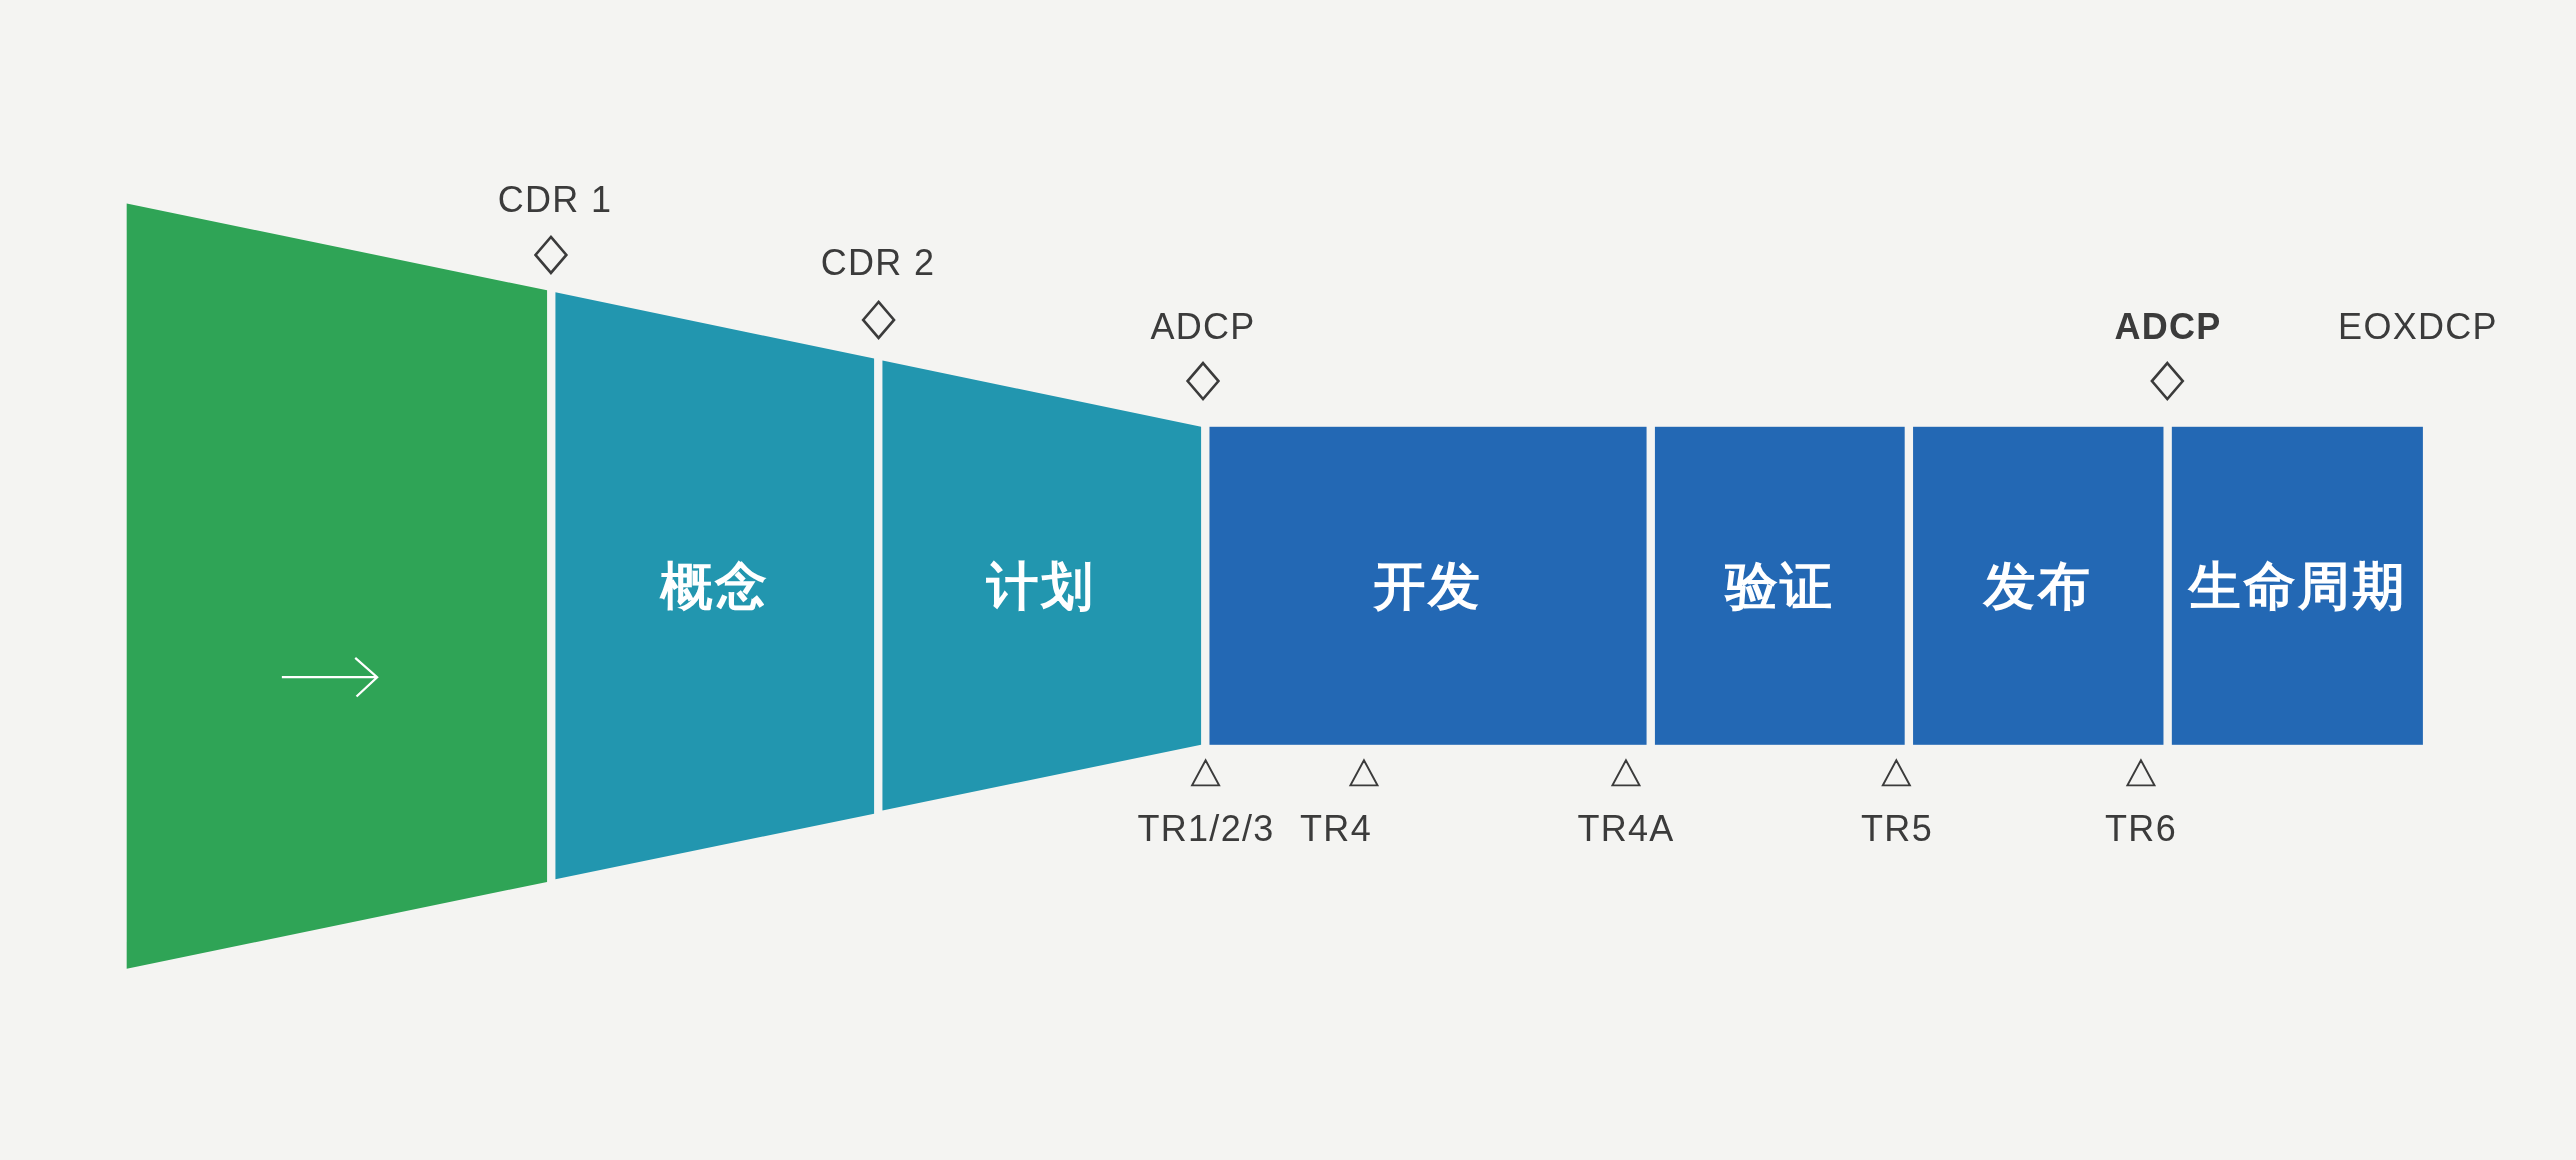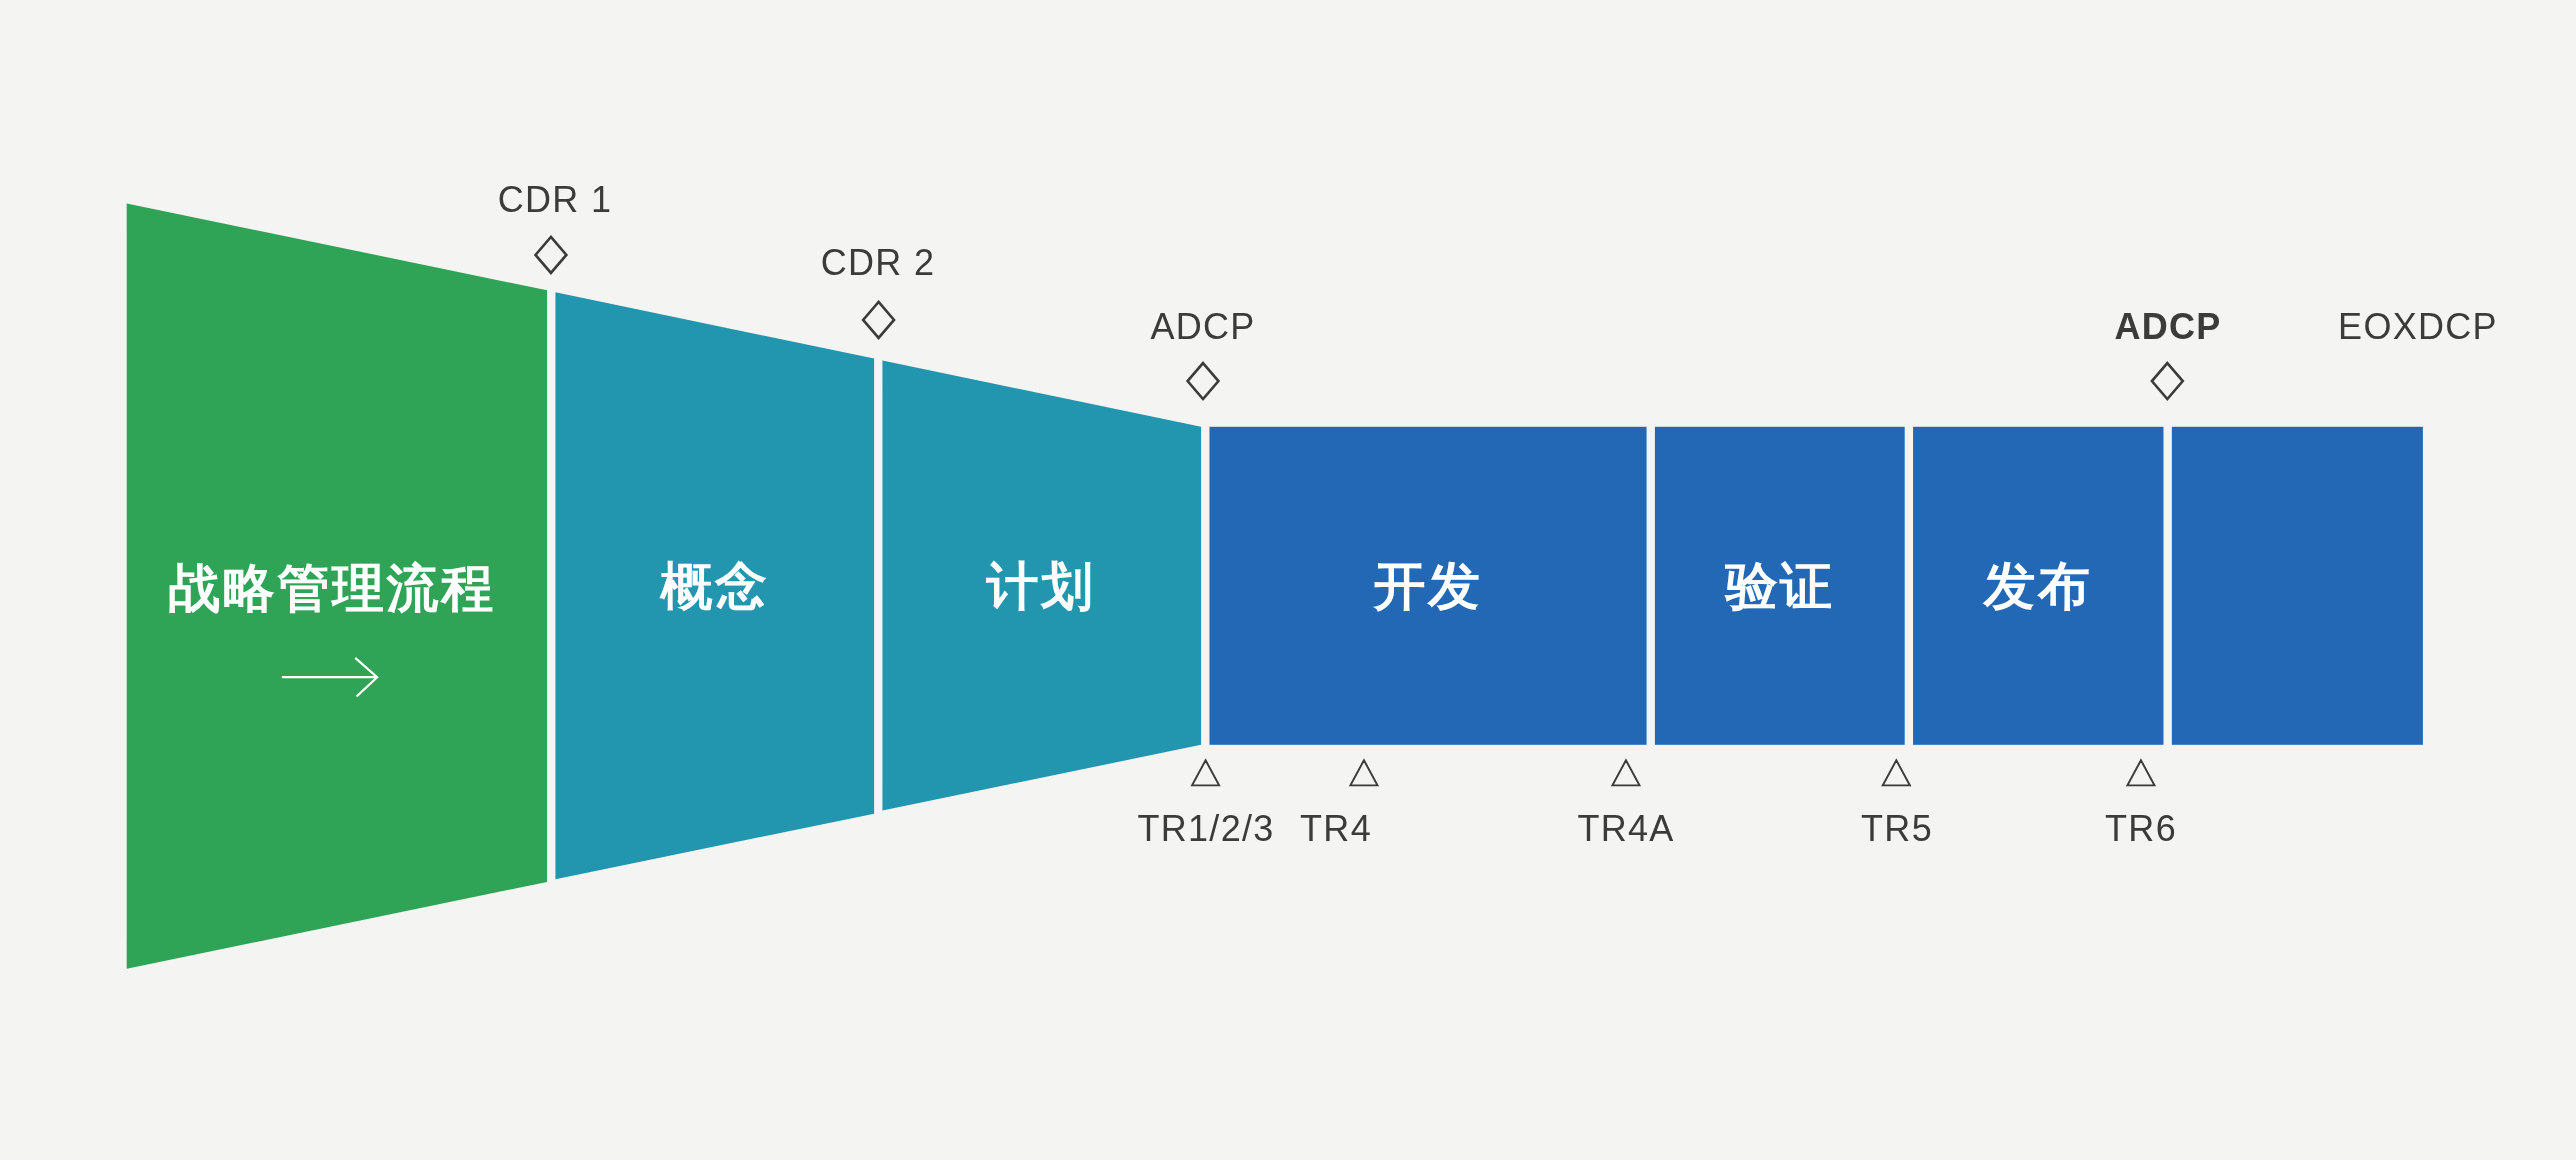--- a/index.html
+++ b/index.html
@@ -64,26 +64,26 @@
 
     <path fill="none" stroke-width="3" d="M1851 1220 L1893 1220 L1872 1181 Z" stroke="#3B3B3B"></path>
     <path fill="none" stroke-width="3" d="M2097 1220 L2139 1220 L2118 1181 Z" stroke="#3B3B3B"></path>
     <path fill="none" stroke-width="3" d="M2504 1220 L2546 1220 L2525 1181 Z" stroke="#3B3B3B"></path>
     <path fill="none" stroke-width="3" d="M2924 1220 L2966 1220 L2945 1181 Z" stroke="#3B3B3B"></path>
     <path fill="none" stroke-width="3" d="M3304 1220 L3346 1220 L3325 1181 Z" stroke="#3B3B3B"></path>
 
     <path d="M437 1052 L583 1052 M551 1022 L585 1052 L553 1082" fill="none" stroke="#FFFFFF" stroke-width="3.5"></path>
   </svg>
 
-  <div class="label stage-label" style="left:332px;  top:589px;">战略管理流程</div>
   <div class="label stage-label" style="left:715px; top:587px;">概念</div>
   <div class="label stage-label" style="left:1041px; top:587px;">计划</div>
   <div class="label stage-label" style="left:1428px; top:587px;">开发</div>
   <div class="label stage-label" style="left:1780px; top:587px;">验证</div>
   <div class="label stage-label" style="left:2038px; top:587px;">发布</div>
+  <div class="label stage-label" style="left:2298px; top:587px;">生命周期</div>
 
   <div class="label ms-label" style="left:555px;  top:200px;">CDR 1</div>
   <div class="label ms-label" style="left:878px; top:263px;">CDR 2</div>
   <div class="label ms-label" style="left:1203px; top:327px;">ADCP</div>
   <div class="label ms-label" style="left:2168px; top:327px;font-weight:bold;">ADCP</div>
   <div class="label ms-label" style="left:2418px; top:327px;">EOXDCP</div>
 
   <div class="label ms-label" style="left:1206px; top:829px;">TR1/2/3</div>
   <div class="label ms-label" style="left:1336px; top:829px;">TR4</div>
   <div class="label ms-label" style="left:1626px; top:829px;">TR4A</div>

